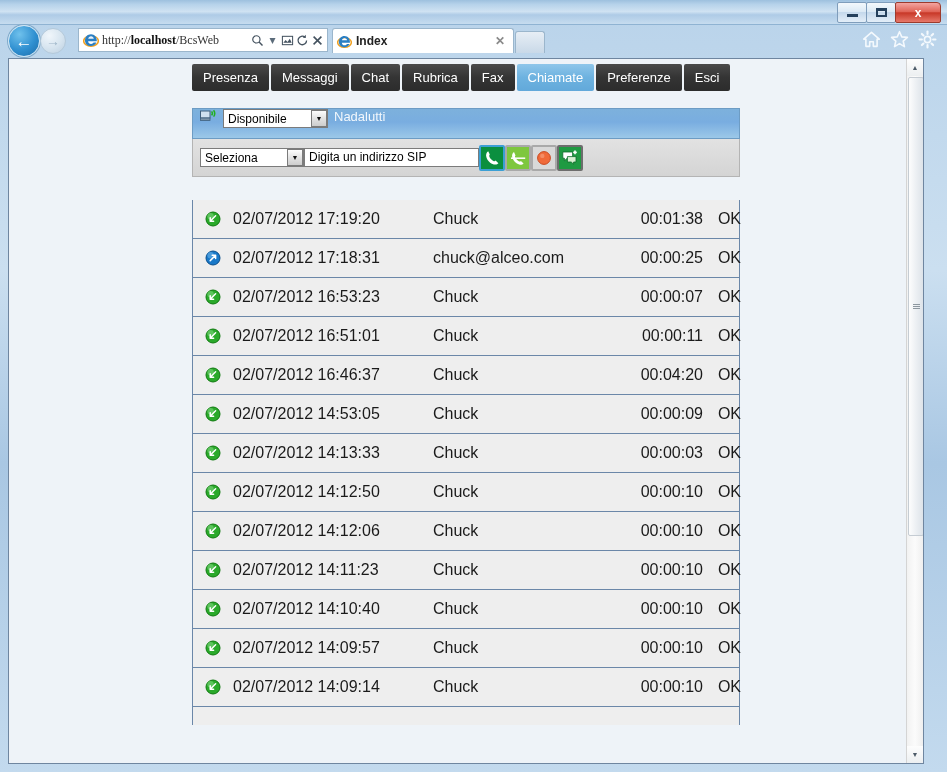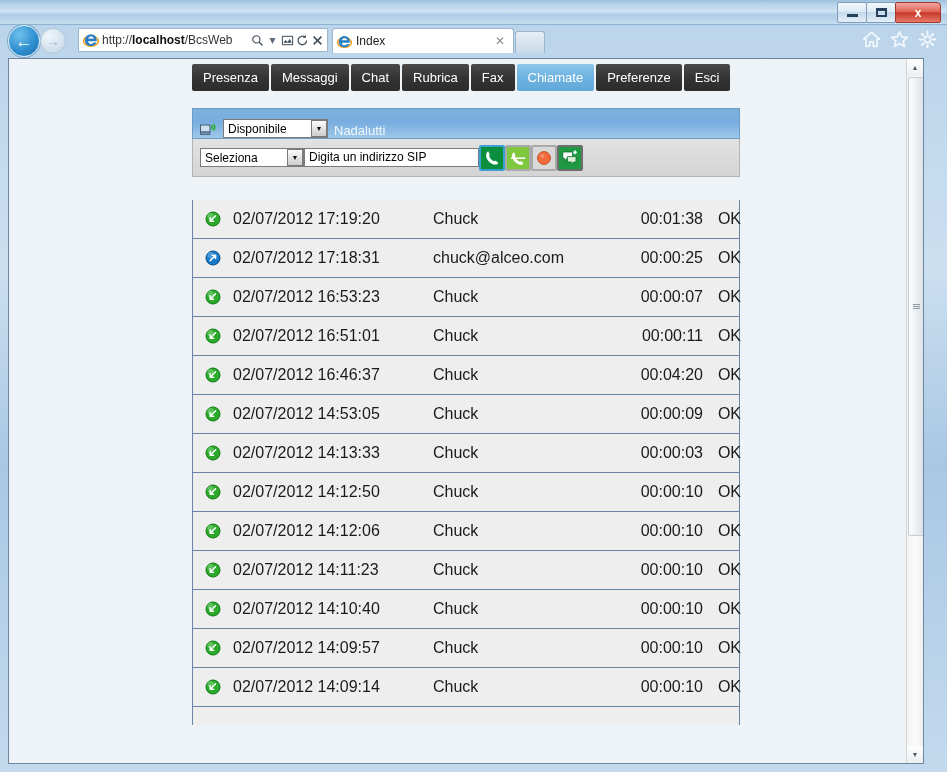--- a/index.html
+++ b/index.html
@@ -64,26 +64,26 @@
   }
   .arrow-w { color:#ffffff; font-size:17px; line-height:1; font-weight:bold; }
   .arrow-g { color:#9fb6c9; font-size:14px; line-height:1; font-weight:bold; }
 
   #address-bar {
     position:absolute; left:78px; top:4px; width:250px; height:24px;
     background:#ffffff; border:1px solid #9bb6cc;
     display:flex; align-items:center; box-sizing:border-box; padding:0 2px;
   }
   #ie-logo-addr { width:16px; height:16px; margin:0 3px 0 2px; flex:0 0 auto;}
-  #url-text { font-size:12px; color:#333; flex:1 1 auto; white-space:nowrap; overflow:hidden;}
+  #url-text { font-size:12px; color:#333; flex:1 1 auto; white-space:nowrap; overflow:hidden;font-family:Liberation Serif, serif;}
   #url-text b { color:#111; }
   .addr-icon { width:15px; flex:0 0 auto; text-align:center; font-size:12px; color:#5b6b7a;}
 
   #tab-strip {
-    position:absolute; left:332px; top:4px; height:25px; display:flex; align-items:flex-end;
+    position:absolute; left:332px; top:4px; height:25px; display:flex; align-items:flex-end;font-weight:bold;
   }
   #browser-tab {
     width:182px; height:25px; box-sizing:border-box;
     background:#ffffff; border:1px solid #9bb6cc; border-bottom:none;
     display:flex; align-items:center; padding:0 4px;
     border-top-left-radius:3px; border-top-right-radius:3px;
   }
   #browser-tab .tab-title { font-size:12px; color:#222; margin-left:4px; flex:1 1 auto;}
   #browser-tab .tab-close { font-size:12px; color:#8a8a8a; padding:0 4px;}
   #new-tab {
@@ -129,21 +129,21 @@
 
   
   .panel {
     position:absolute; left:183px; width:548px; box-sizing:border-box;
   }
   #presence-panel { top:49px; }
   .panel-blue-bar {
     height:31px; box-sizing:border-box;
     background: linear-gradient(180deg,#7db1dc 0%, #79ade0 45%, #9cc8e8 100%);
     border:1px solid #6d9cc4;
-    display:flex; align-items:flex-end; padding-left:7px; gap:6px;
+    display:flex; align-items:flex-start; padding-left:7px; gap:6px;
   }
   .presence-icon { width:17px; height:15px; flex:0 0 auto;}
   .sel-box {
     height:19px; box-sizing:border-box;
     background:#ffffff; border:1px solid #7b7b7b;
     display:flex; align-items:center; font-size:12px; color:#000;
     padding-left:4px;
   }
   #status-select { width:105px; }
   .sel-arrow {

